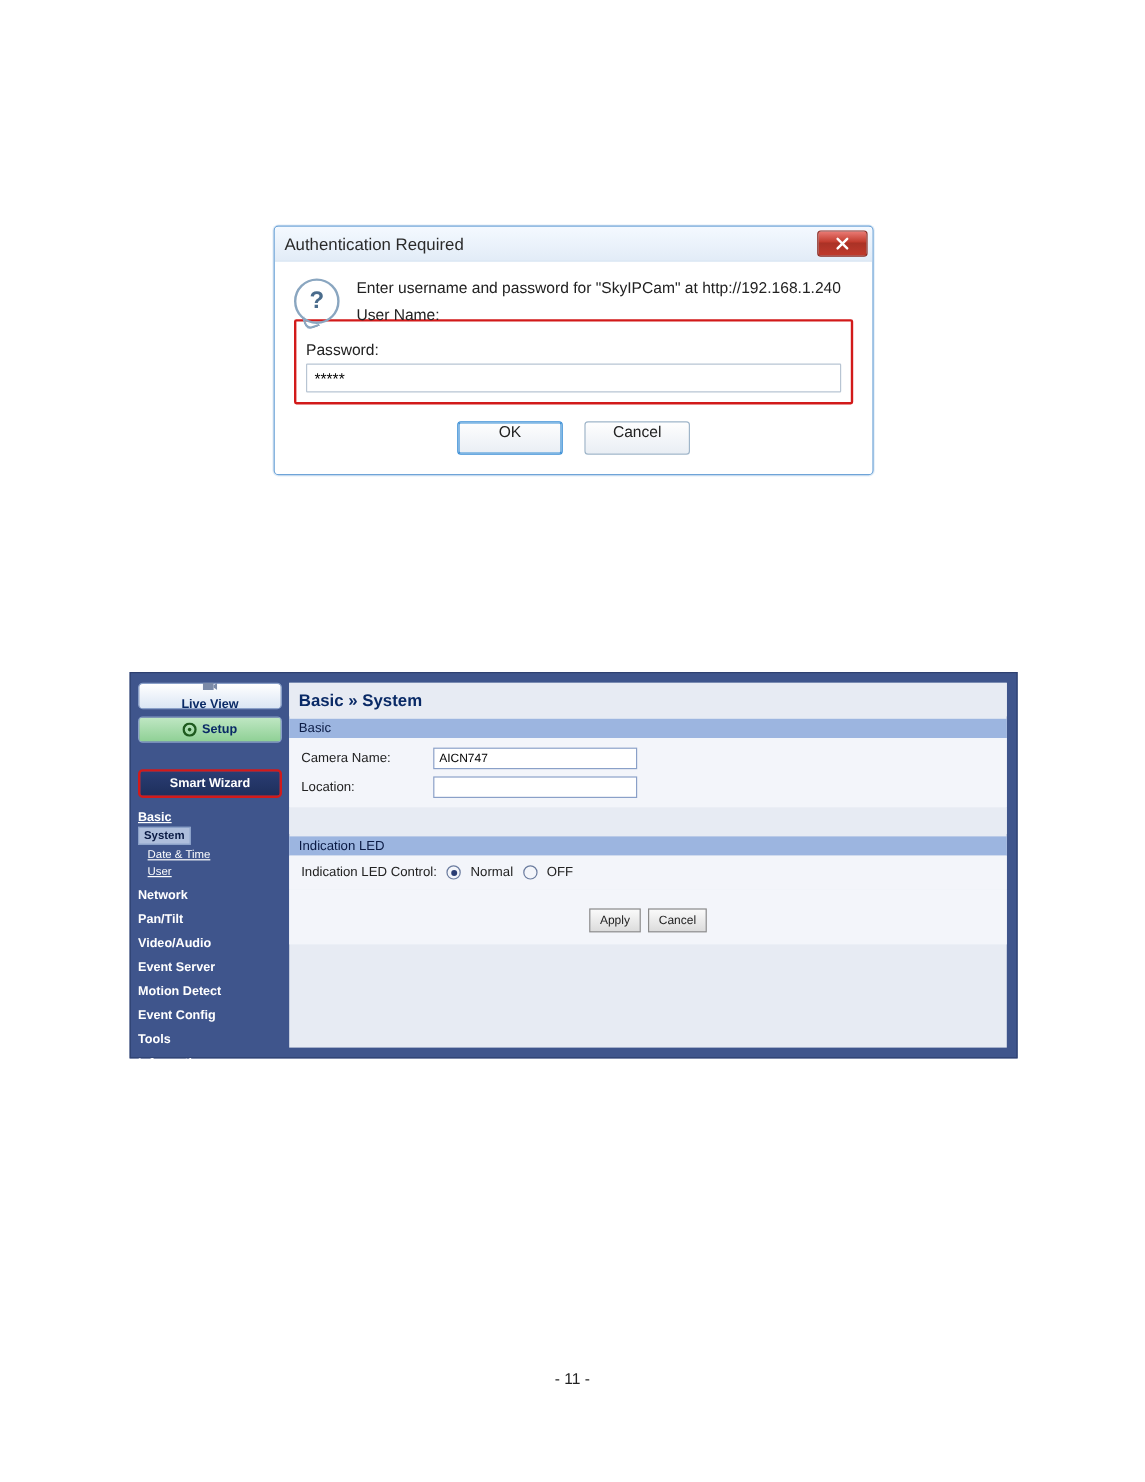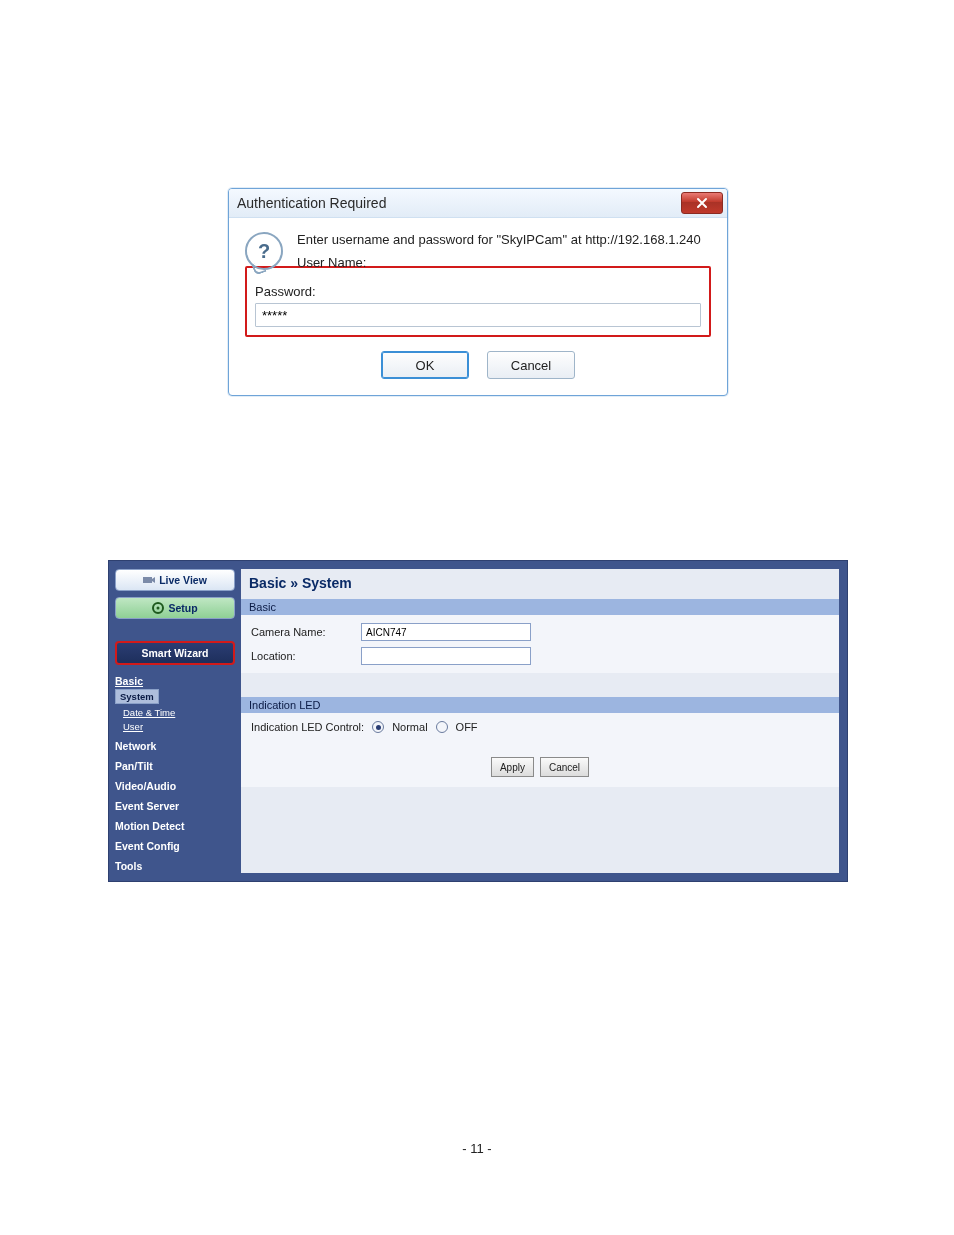--- a/index.html
+++ b/index.html
@@ -130,21 +130,20 @@
     margin-top: 14px;
   }
   .dlg-btn {
     min-width: 86px;
     height: 26px;
     font-size: 13px;
     border: 1px solid #9fb5c9;
     border-radius: 3px;
     background: linear-gradient(#fefefe, #e9eef4);
     display: flex;
-    align-items: center;
     justify-content: center;
   }
   .dlg-btn.focus {
     border-color: #3b8fd6;
     box-shadow: 0 0 0 1px #3b8fd6 inset;
   }
 
   
   .cam-wrap {
     position: absolute;
@@ -170,21 +169,21 @@
     justify-content: center;
     height: 20px;
     border: 1px solid #8aa0c8;
     border-radius: 4px;
     margin-bottom: 6px;
     font-weight: 700;
     color: #0a2a66;
     gap: 4px;
   }
   .pill .ico { width:12px; height:12px; display:inline-flex; align-items:center; justify-content:center; }
-  .pill.live { background: linear-gradient(#ffffff, #dbe6f4); }
+  .pill.live { background: linear-gradient(#ffffff, #dbe6f4); flex-direction: column; }
   .pill.setup { background: linear-gradient(#bfe7c3, #8fd095); }
   .pill.wiz {
     background: linear-gradient(#2a3d73, #1e2f5c);
     color: #fff;
     border: 2px solid #d21a1a;
     margin-top: 22px;
   }
   .nav-heading {
     font-weight: 700;
     text-decoration: underline;

